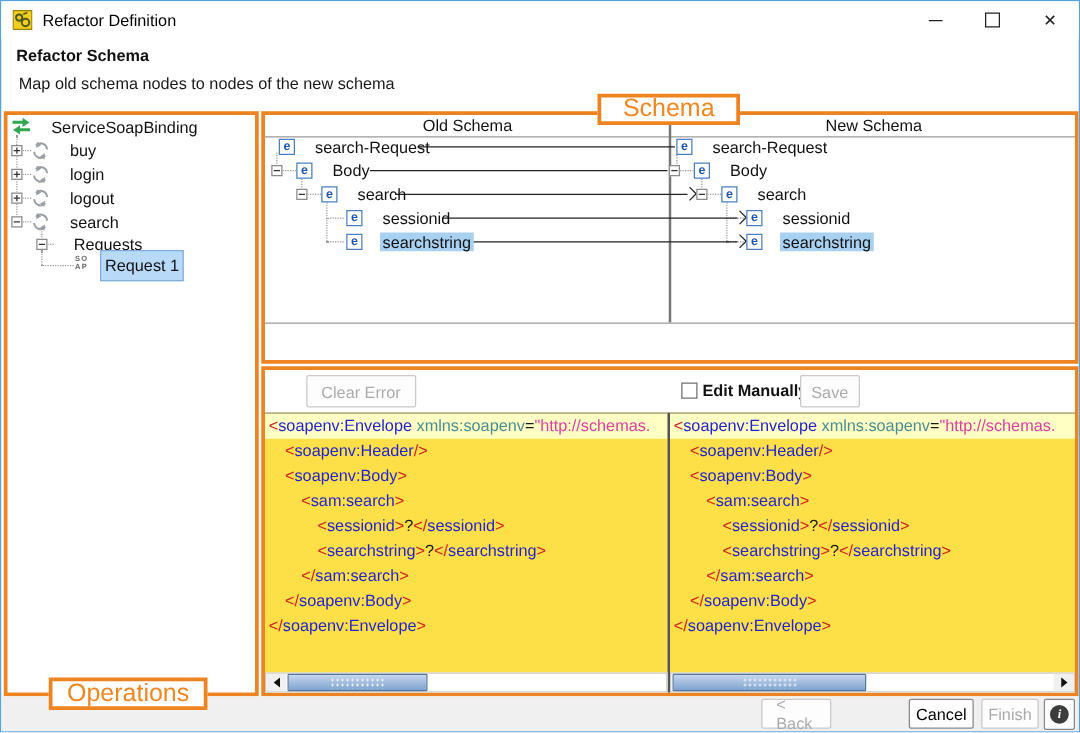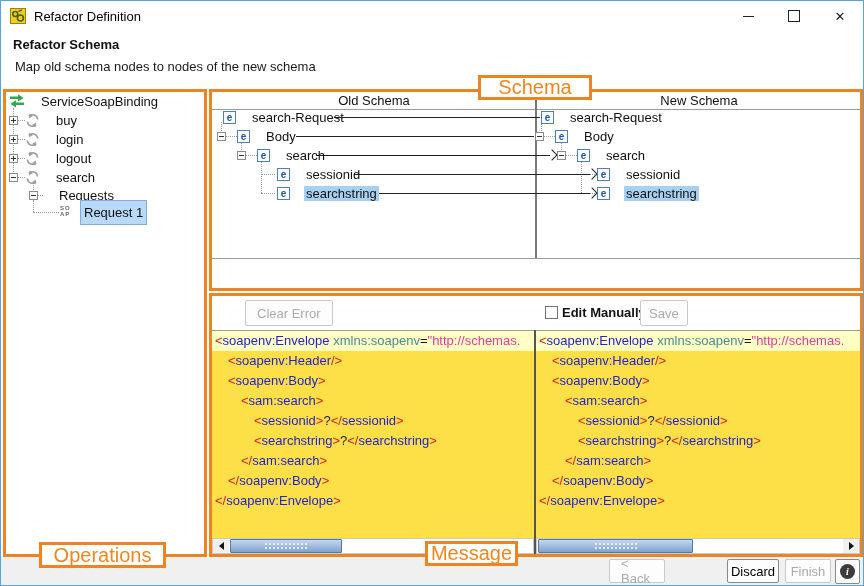--- a/index.html
+++ b/index.html
@@ -314,24 +314,23 @@
         </div>
       <div class="hs-btn" style="right:0;">
           <span class="tri-r"></span>
         </div>
     </div>
   </div>
 
   <div class="footer">
     <span class="btn disabled fbtn" style="left:608px;width:56px;">&lt; Back</span>
     <span class="btn fbtn" style="left:670px;width:50px;margin-top:39px;">Next &gt;</span>
-    <span class="btn fbtn" style="left:726px;width:52px;">Discard</span>
+    <span class="btn fbtn" style="left:726px;width:52px;">Cancel</span>
     <span class="btn disabled fbtn" style="left:784px;width:46px;">Finish</span>
     <span class="btn info-btn">
       <span class="info-circle">i</span>
     </span>
   </div>
 
   <div class="callout co-schema">Schema</div>
   <div class="callout co-operations">Operations</div>
-  <div class="callout co-message">Message</div>
 
 </div>
 
 </body></html>

